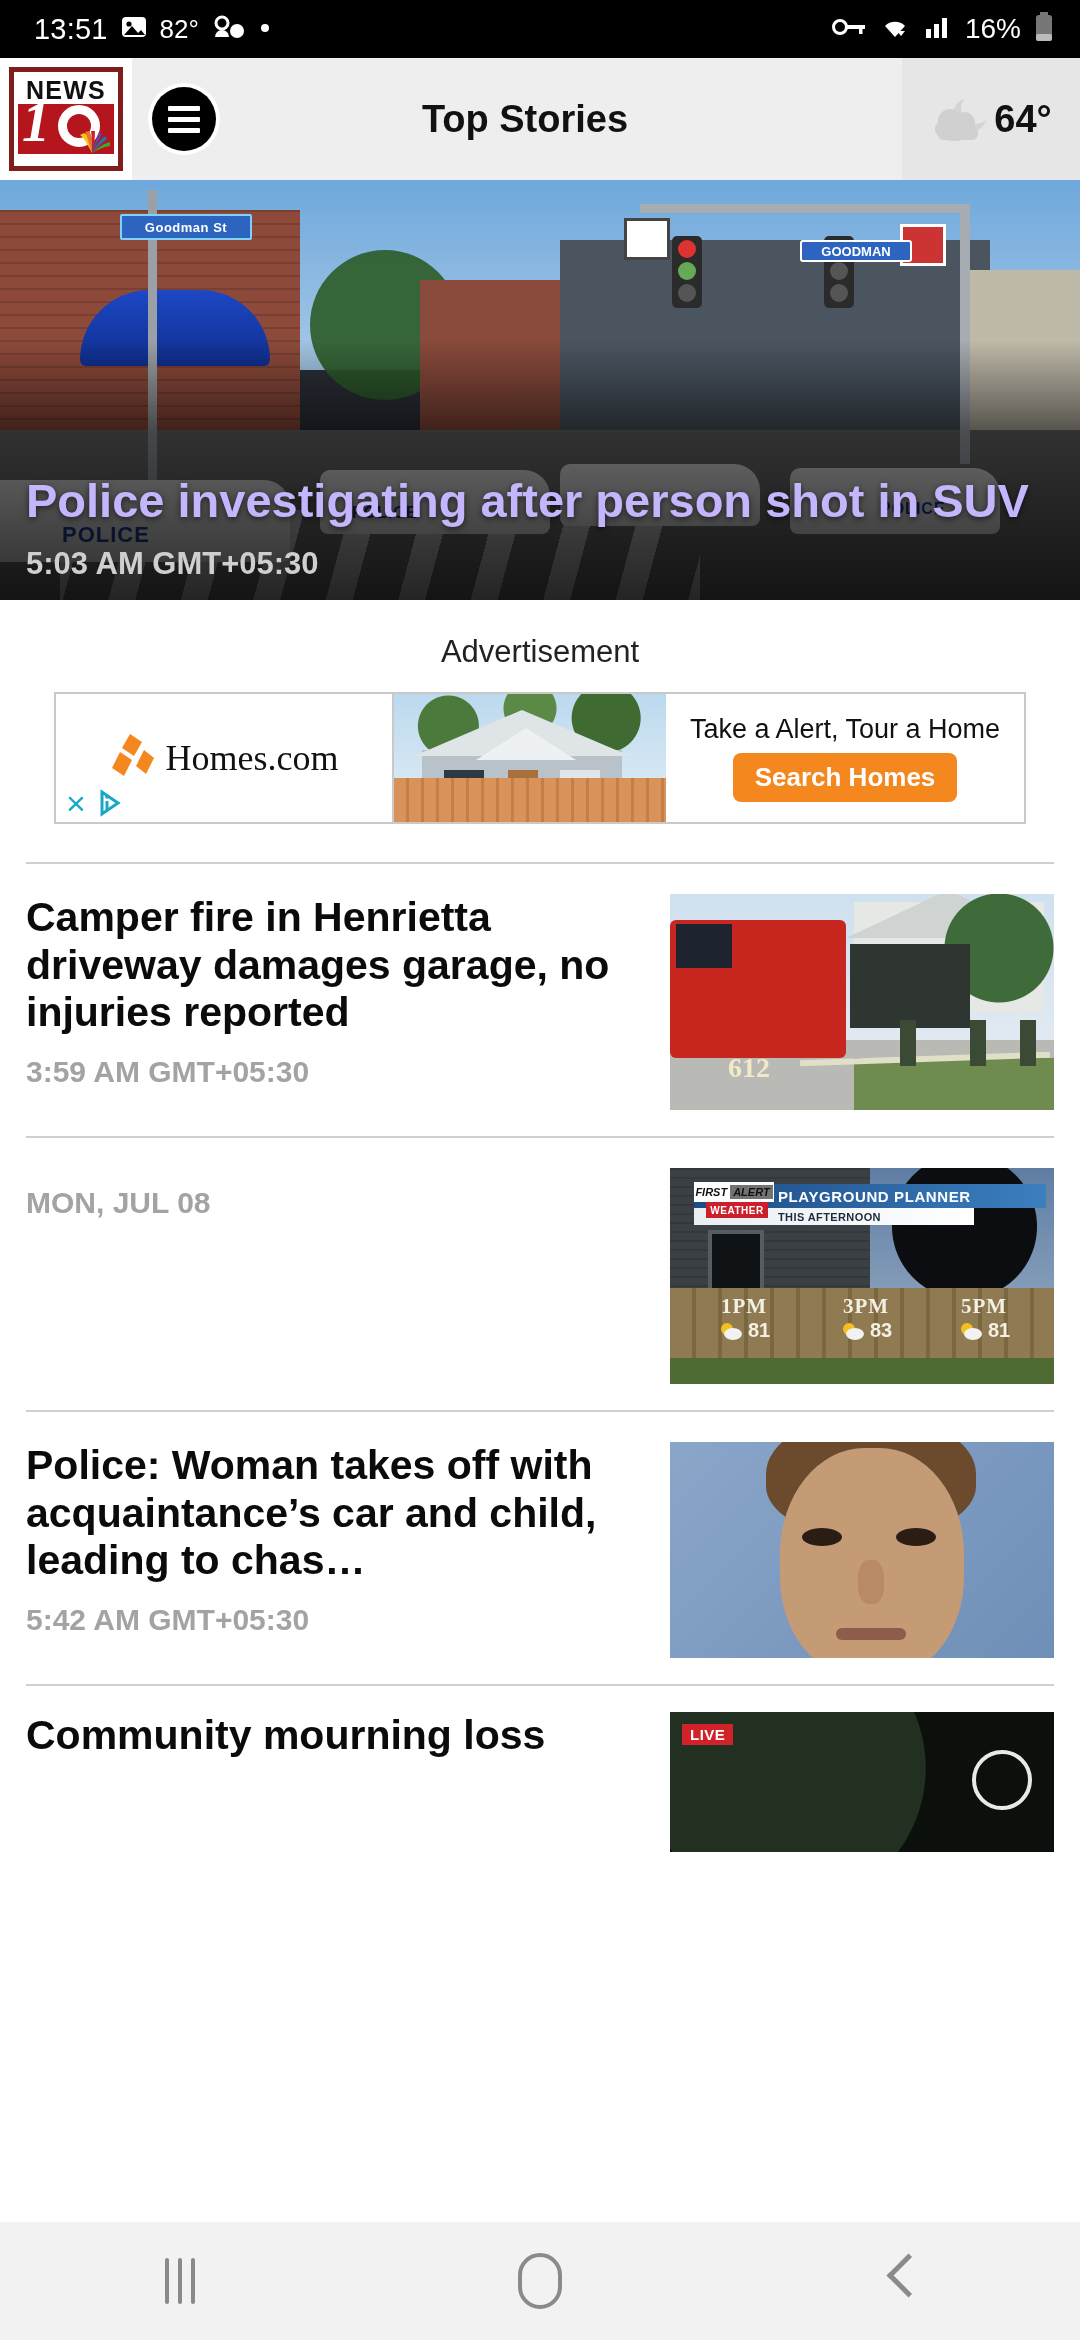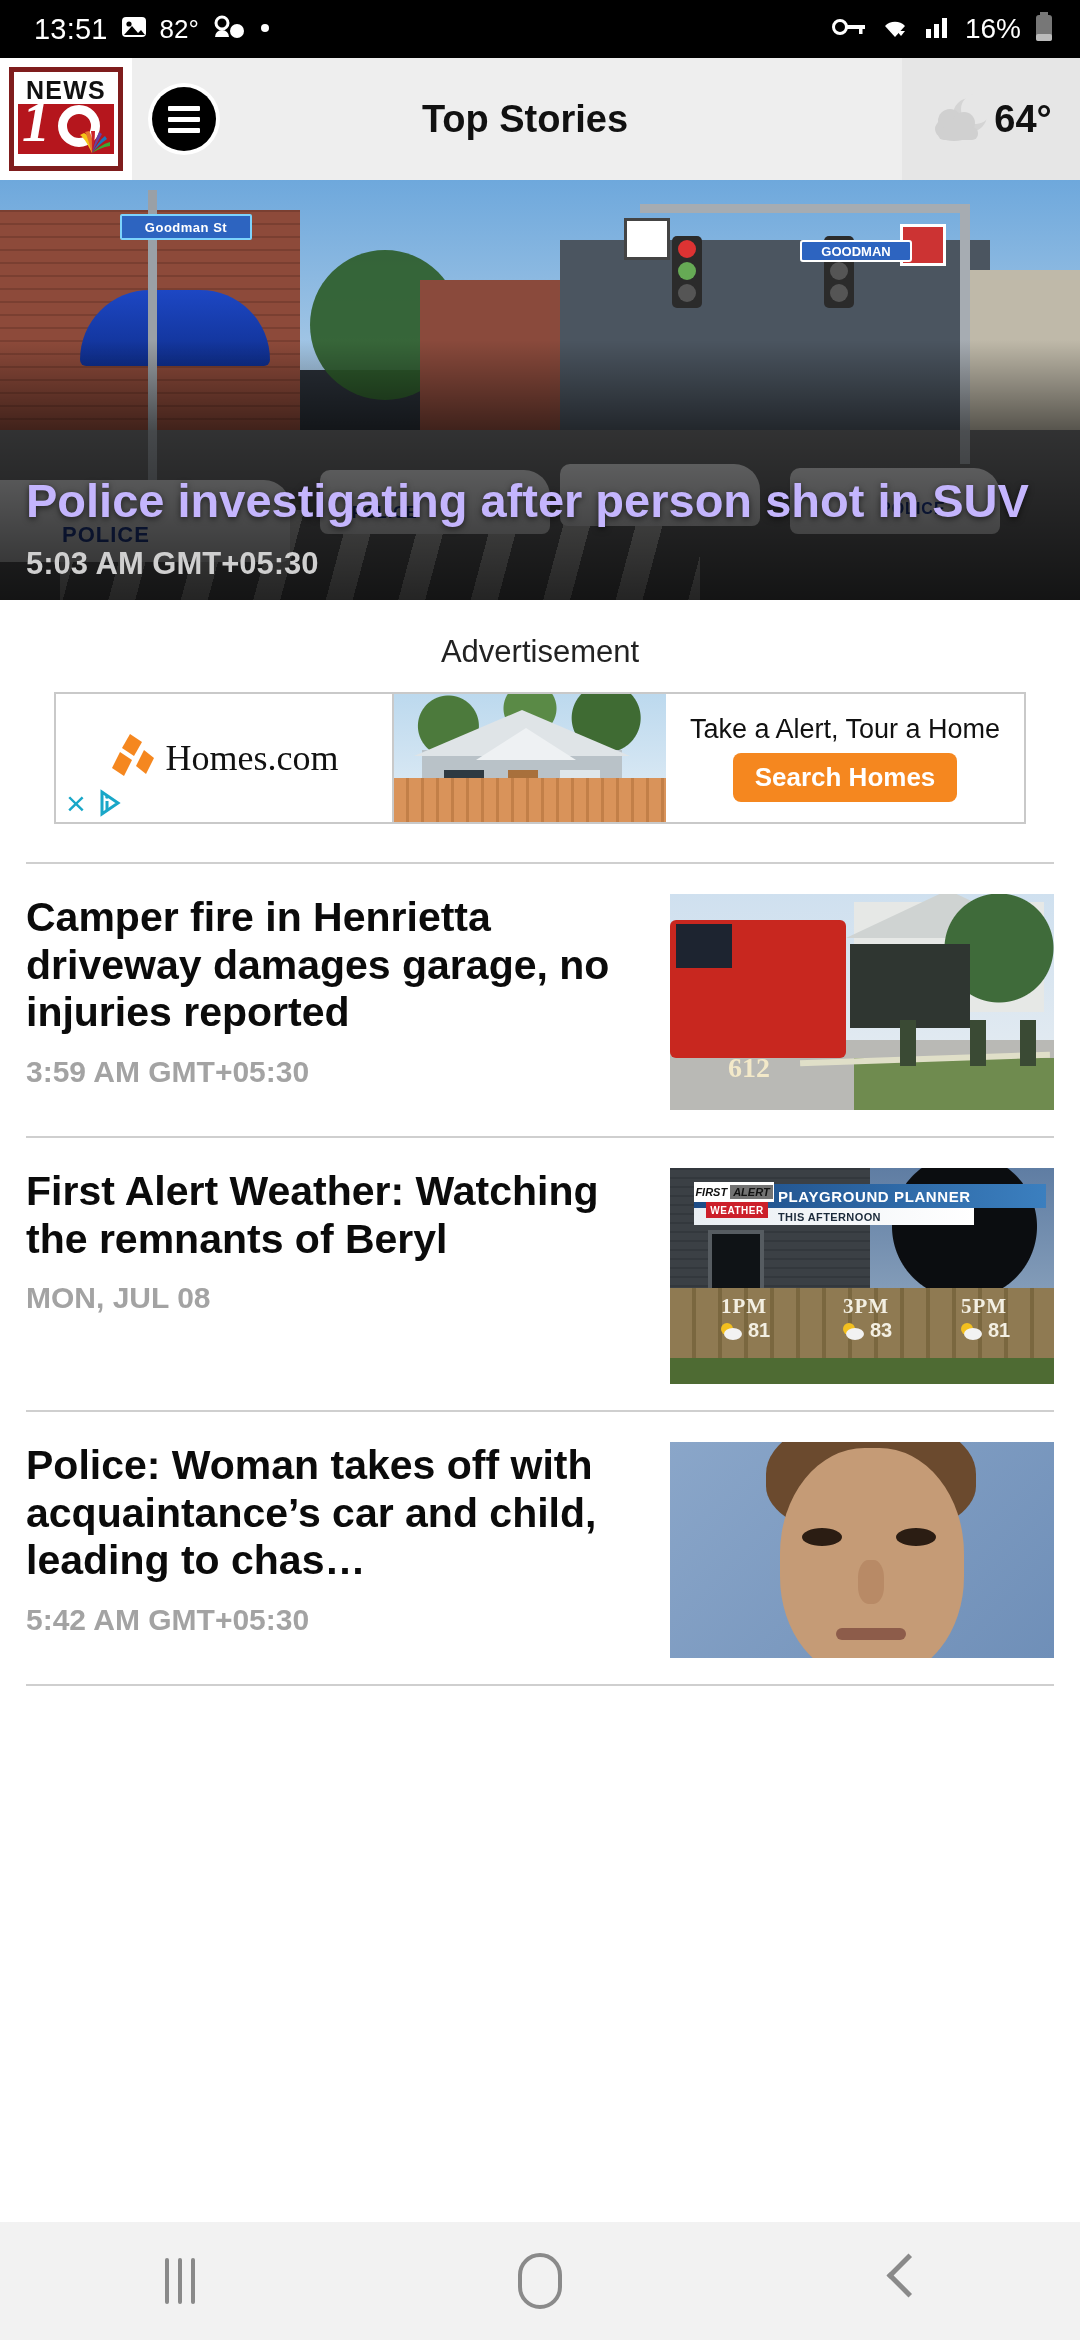--- a/index.html
+++ b/index.html
@@ -516,21 +516,20 @@
       <div class="t1-fig" style="left:230px;"></div>
       <div class="t1-fig" style="left:300px;"></div>
       <div class="t1-fig" style="left:350px;"></div>
     </div>
   </div>
 
   <div class="divider" style="margin-top:0"></div>
 
   <div class="item">
     <div class="item-txt">
-      <div class="item-title">First Alert Weather: Watching the remnants of Beryl</div>
       <div class="item-time">MON, JUL 08</div>
     </div>
     <div class="thumb t2">
       <div class="t2-sky"></div>
         <div class="t2-wall"></div>
         <div class="t2-treeblk"></div>
       <div class="t2-win"></div>
       <div class="t2-bus"></div>
       <div class="t2-bar">
           <span>PLAYGROUND PLANNER</span>
@@ -598,20 +597,30 @@
       <div class="t3-face"></div>
       <div class="t3-eye" style="left:132px;"></div>
       <div class="t3-eye" style="left:226px;"></div>
       <div class="t3-nose"></div>
       <div class="t3-mouth"></div>
     </div>
   </div>
 
   <div class="divider" style="margin-top:0"></div>
 
+  <div class="partial">
+    <div class="item-txt">
+      <div class="item-title">Community mourning loss</div>
+    </div>
+    <div class="t4">
+      <div class="t4-bg"></div>
+      <div class="t4-live">LIVE</div>
+      <div class="t4-play"></div>
+    </div>
+  </div>
 </div>
 
 <div class="navbar">
   <div class="nav-btn">
     <span class="recent">
       <i></i>
         <i></i>
         <i></i>
     </span>
   </div>

